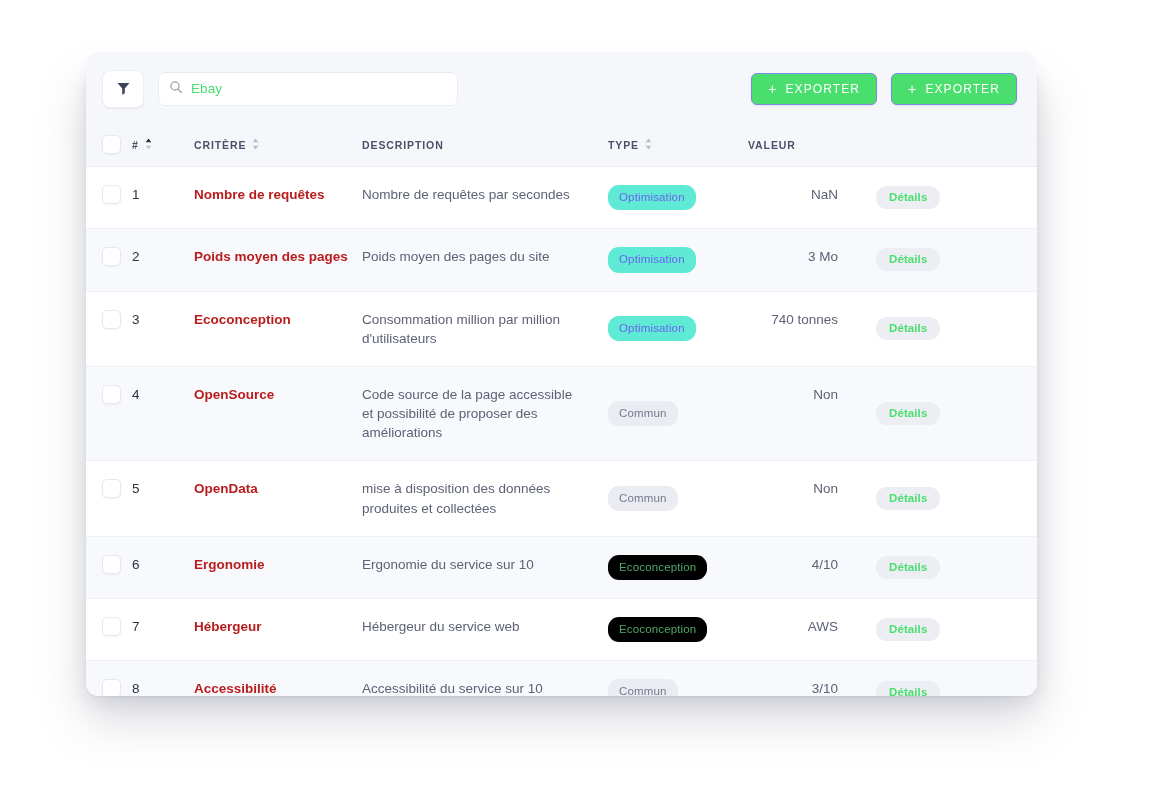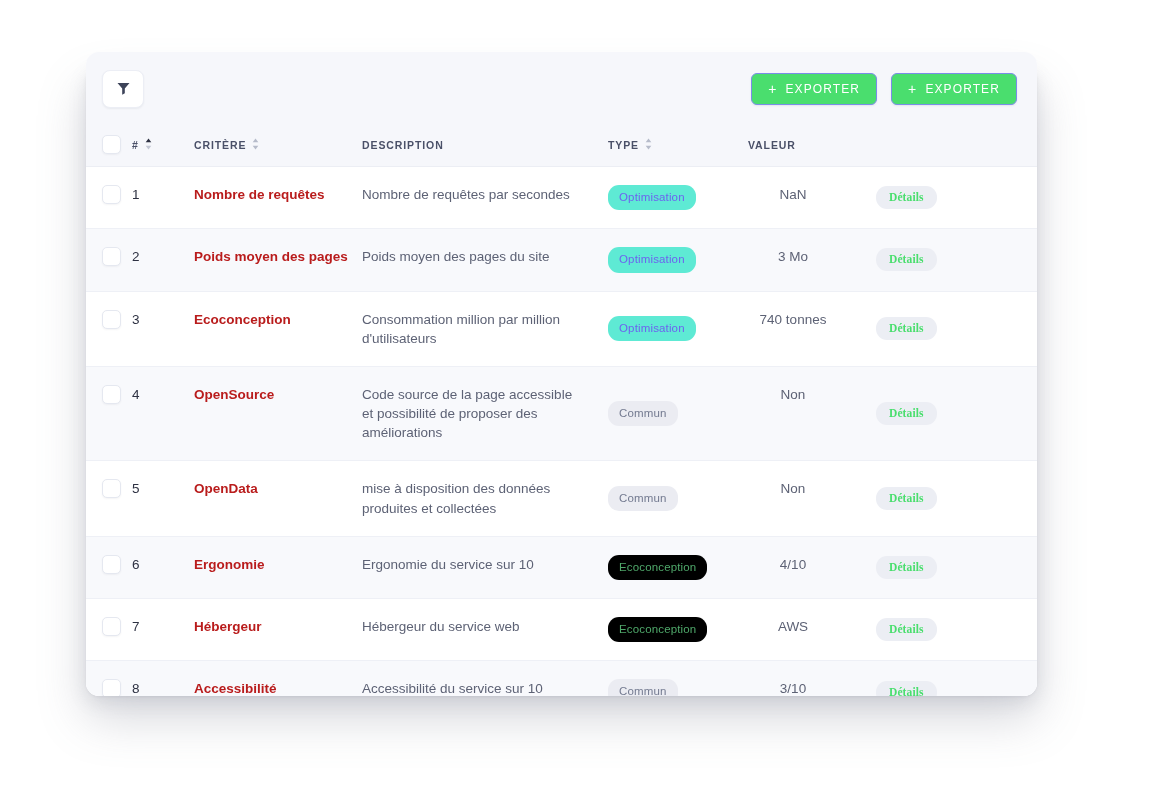--- a/index.html
+++ b/index.html
@@ -157,21 +157,21 @@
   }
 
   tbody tr:nth-child(even) td { background: #f8f9fc; }
   tbody tr:nth-child(odd)  td { background: #ffffff; }
 
   td.c-chk { padding-left: 0; }
   td.c-num { color: #2d3142; font-size: 13.5px; }
   td.c-crit { color: #b91c1c; font-weight: 700; padding-right: 14px; }
   td.c-desc { padding-right: 22px; }
   td.c-type { vertical-align: middle; }
-  td.c-val  { text-align: center; padding-right: 18px; }
+  td.c-val  { text-align: right; padding-right: 18px; }
   td.c-act  { vertical-align: middle; padding-left: 20px; }
 
   .chkbox {
     width: 19px;
     height: 19px;
     border-radius: 5px;
     background: #ffffff;
     border: 1px solid #e5e8f0;
     box-shadow: 0 1px 2px rgba(60,64,90,0.06);
     display: block;
@@ -195,21 +195,21 @@
   .details-btn {
     display: inline-block;
     font-size: 11.5px;
     font-weight: 700;
     color: #4ade6e;
     background: #eceef4;
     border: none;
     border-radius: 11px;
     padding: 5px 13px 6px 13px;
     cursor: pointer;
-    font-family: Liberation Serif, serif;
+    font-family: Liberation Sans, sans-serif;
     letter-spacing: .1px;
   }
 </style>
 </head>
 <body>
 
 <div id="root">
 
   <div class="card-shadow"></div>
 
@@ -218,20 +218,29 @@
     <div class="toolbar">
 
       <div class="filter-btn">
         <span>
           <svg width="15" height="15" viewBox="0 0 16 16" aria-hidden="true">
             <path d="M1.6 2.2h12.8L9.4 8.1v4.9l-2.8 1.6V8.1z" fill="#3d4359"></path>
           </svg>
         </span>
       </div>
 
+      <div class="search-wrap">
+        <span class="search-icon">
+          <svg width="14" height="14" viewBox="0 0 16 16" aria-hidden="true">
+            <circle cx="6.8" cy="6.8" r="4.6" fill="none" stroke="#9ea3b5" stroke-width="1.5"></circle>
+            <line x1="10.3" y1="10.3" x2="14.2" y2="14.2" stroke="#9ea3b5" stroke-width="1.5" stroke-linecap="round"></line>
+          </svg>
+        </span>
+        <input class="search-input" type="text" value="Ebay" placeholder="Rechercher" style="">
+      </div>
 
       <div class="tb-spacer"></div>
 
       <button class="grn-btn">
         <span class="plus">+</span>
         <span>EXPORTER</span>
       </button>
 
       <button class="grn-btn">
         <span class="plus">+</span>

